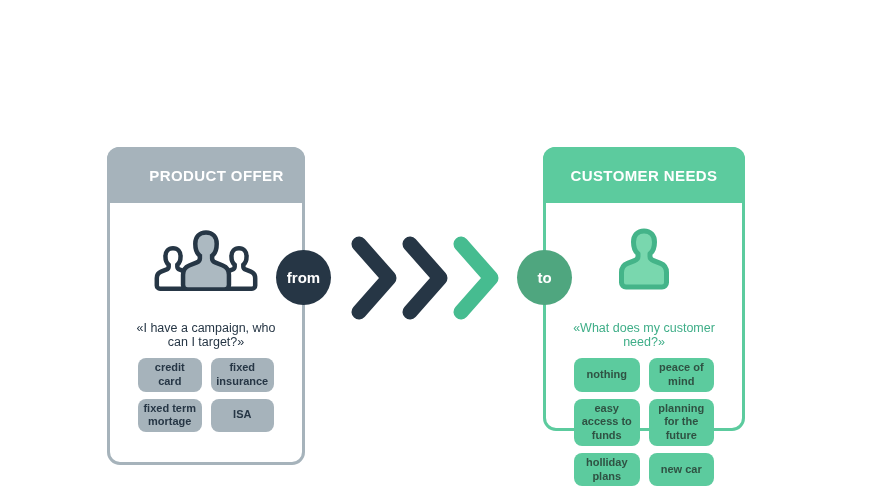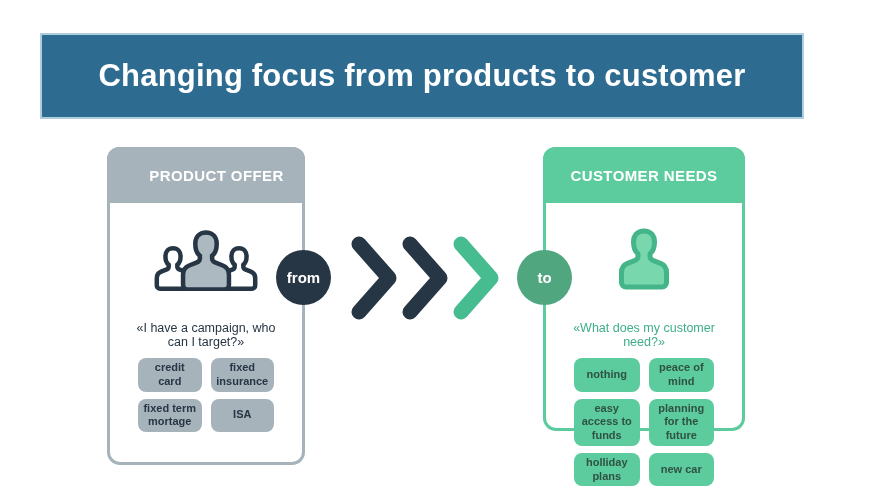--- a/index.html
+++ b/index.html
@@ -60,23 +60,20 @@
   .chev-green { stroke:var(--chevron-green, #46BC90); }
   .grp-side   { fill:#ffffff; stroke:var(--navy, #263645); }
   .grp-center { fill:var(--group-center-fill, #ACB9C1); stroke:var(--navy, #263645); }
   .single-person { fill:var(--person-fill, #79D7AE); stroke:var(--person-stroke, #44B489); }
 </style>
 </head>
 <body>
 
 <div class="stage">
 
-  <div class="title-bar">
-    <h1>Changing focus from products to customer</h1>
-  </div>
 
   <div class="panel panel-left">
     <div class="panel-header">PRODUCT OFFER</div>
     <div class="icon-area">
       <svg width="112" height="64" viewBox="-56 -32 112 64">
         <defs>
           <path id="person-shape" vector-effect="non-scaling-stroke" d="M 0,-28 C 6.5,-28 10.5,-23.5 10.5,-17 C 10.5,-11.5 9,-7.5 6,-5.2 L 6,-2.5 C 6,-0.5 7.5,0.8 9.5,1.6 L 16.5,4.4 C 20.5,6 22.5,9.5 22.5,13.5 L 22.5,23.5 C 22.5,26 20.5,28 18,28 L -18,28 C -20.5,28 -22.5,26 -22.5,23.5 L -22.5,13.5 C -22.5,9.5 -20.5,6 -16.5,4.4 L -9.5,1.6 C -7.5,0.8 -6,-0.5 -6,-2.5 L -6,-5.2 C -9,-7.5 -10.5,-11.5 -10.5,-17 C -10.5,-23.5 -6.5,-28 0,-28 Z"></path>
         </defs>
         <use href="#person-shape" class="grp-side" stroke-width="4.5" transform="translate(-33,9.5) scale(0.72)"></use>
         <use href="#person-shape" class="grp-side" stroke-width="4.5" transform="translate(33,9.5) scale(0.72)"></use>

